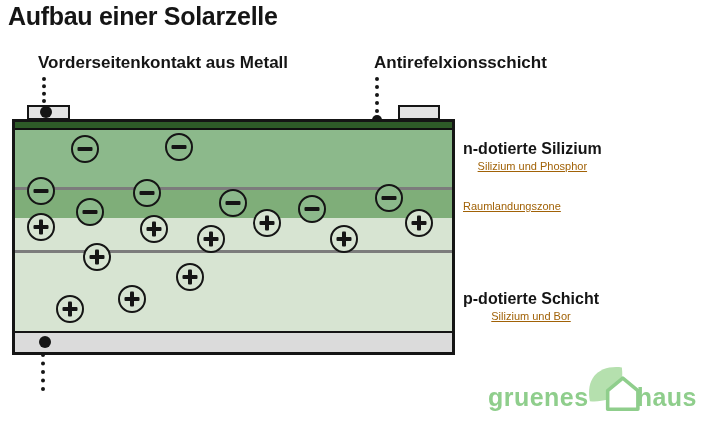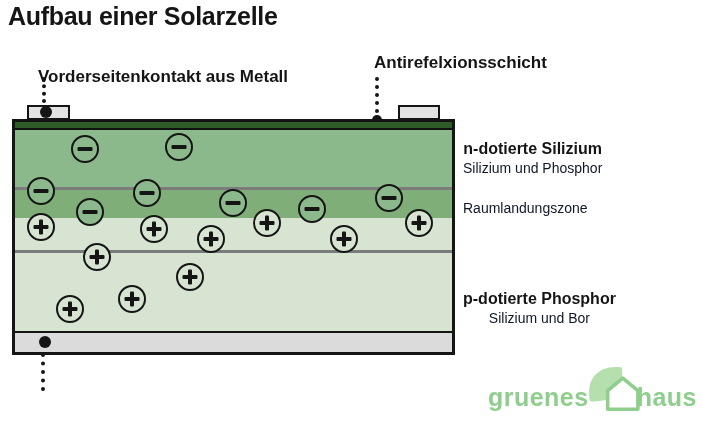--- a/index.html
+++ b/index.html
@@ -6,21 +6,21 @@
   .canvas{
     position:relative;width:702px;height:421px;background:#fff;overflow:hidden;
     font-family:"Liberation Sans","DejaVu Sans",sans-serif;color:var(--ink,#151515);text-align:center;
   }
   .page-title{
     position:absolute;left:8px;top:2px;font-size:25px;font-weight:800;letter-spacing:-0.3px;
   }
   .anno{
     position:absolute;font-size:17px;font-weight:700;white-space:nowrap;
   }
-  .anno-front{left:38px;top:53px;margin-top:14px;}
+  .anno-front{left:38px;top:53px;}
   .anno-ar{left:374px;top:53px;}
   .anno-back{left:38px;top:395px;}
   .dotline{
     position:absolute;width:0;border-left:4px dotted var(--ink,#151515);
   }
   .dl-front{left:42px;top:77px;height:26px;}
   .dl-ar{left:375px;top:77px;height:36px;}
   .dl-back{left:41px;top:353px;height:38px;}
   .contact{
     position:absolute;height:15px;background:var(--metal-contact,#e3e3e3);
@@ -53,21 +53,21 @@
   .charge.minus{background:var(--n-layer,#8cb98b);}
   .charge.plus{background:var(--light-layer,#d7e4d2);}
   .charge i{position:absolute;background:var(--ink,#151515);border-radius:1px;}
   .charge .h{width:15px;height:4px;left:50%;top:50%;transform:translate(-50%,-50%);}
   .charge .v{width:4px;height:15px;left:50%;top:50%;transform:translate(-50%,-50%);}
   .side-group{position:absolute;left:463px;white-space:nowrap;}
   .side-n{top:140px;}
   .side-pn{top:198px;}
   .side-p{top:290px;}
   .side-title{font-size:16px;font-weight:700;}
-  .side-sub{font-size:14px;color:#0f172a;margin-top:2px;}
+  .side-sub{font-size:11px;color:#a16207;margin-top:2px;text-decoration:underline;}
   .logo{
     position:absolute;right:5px;top:362px;display:flex;align-items:flex-end;
     color:var(--logo-green,#8fce8c);font-size:25px;font-weight:600;letter-spacing:0.5px;
   }
   .logo svg{width:64px;height:50px;margin:0 -8px;display:block;}
   .logo span{line-height:1.0;padding-bottom:2px;}
 </style>
 </head>
 <body>
 
@@ -169,21 +169,21 @@
   <div class="dotline dl-back"></div>
 
   <div class="side-group side-n">
     <div class="side-title">n-dotierte Silizium</div>
     <div class="side-sub">Silizium und Phosphor</div>
   </div>
   <div class="side-group side-pn">
     <div class="side-sub">Raumlandungszone</div>
   </div>
   <div class="side-group side-p">
-    <div class="side-title">p-dotierte Phosphor</div>
+    <div class="side-title">p-dotierte Schicht</div>
     <div class="side-sub">Silizium und Bor</div>
   </div>
 
   <div class="logo">
     <span>gruenes</span>
     <svg viewBox="0 0 72 56">
       <path d="M10 44 C 5 18 20 3 46 6 C 49 32 36 46 10 44 Z" fill="var(--leaf-fill,#b5e0ae)"></path>
       <path d="M30 53 L30 32 L47 18 L64 32 L64 53 Z" fill="#ffffff" stroke="var(--logo-green,#8fce8c)" stroke-width="4" stroke-linejoin="round"></path>
     </svg>
     <span>haus</span>

